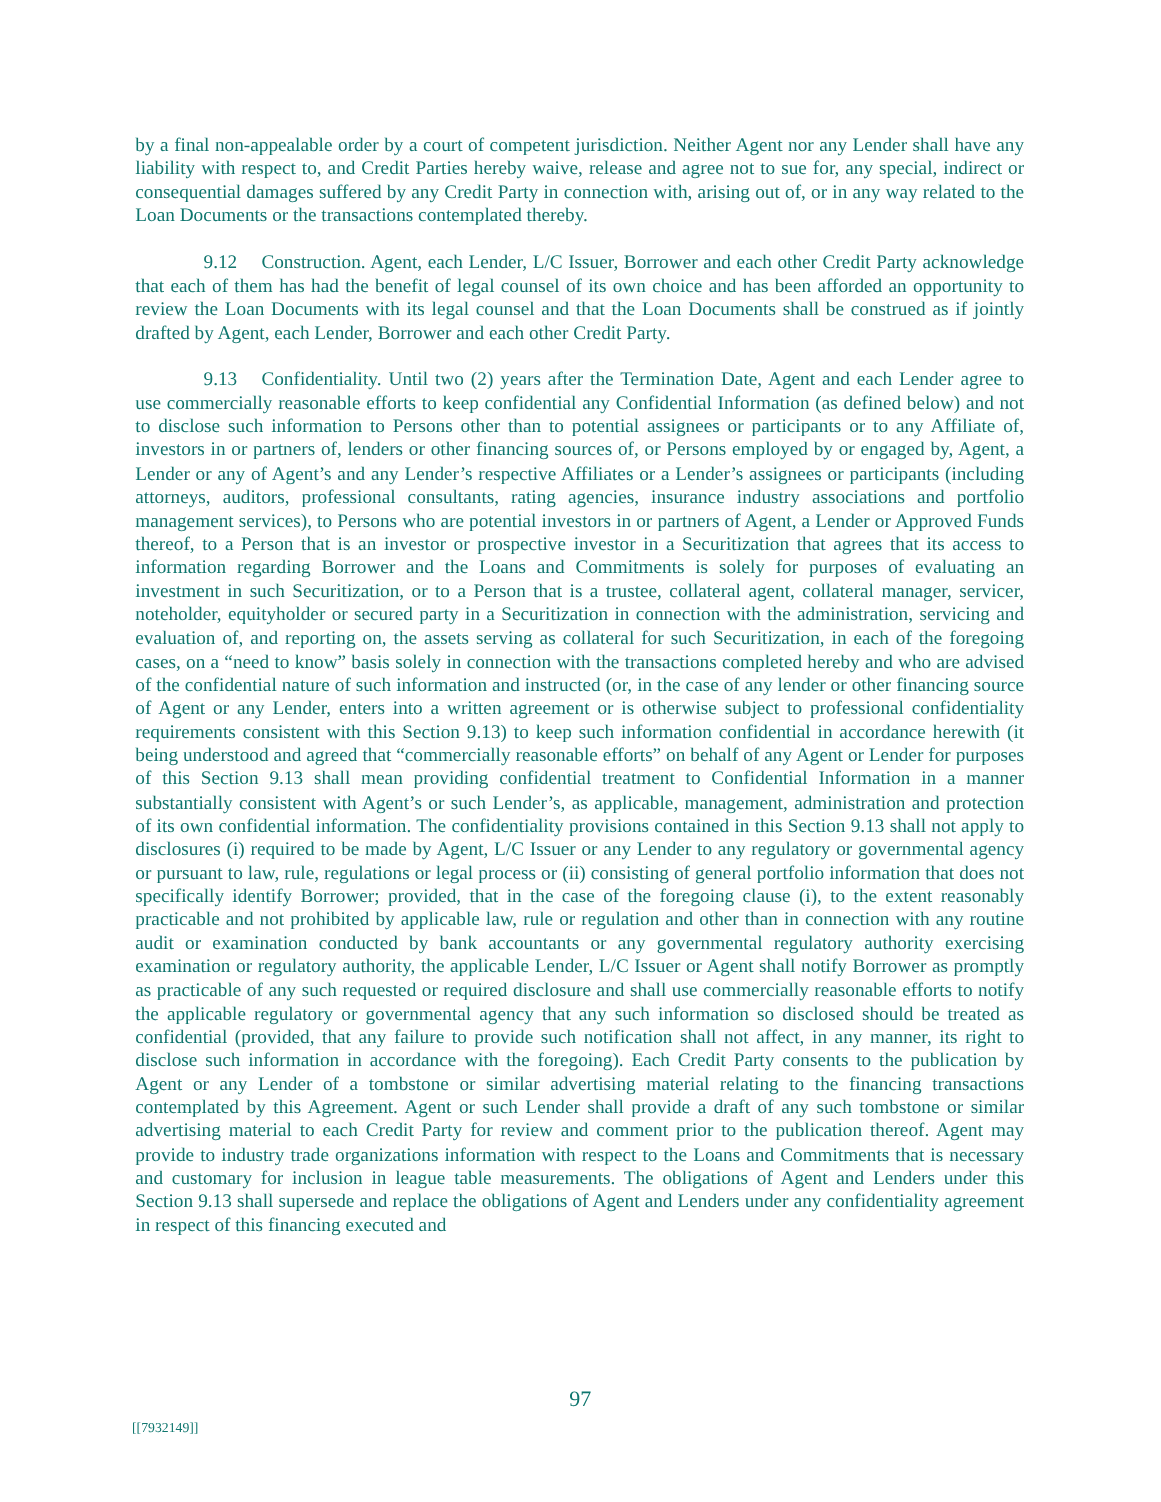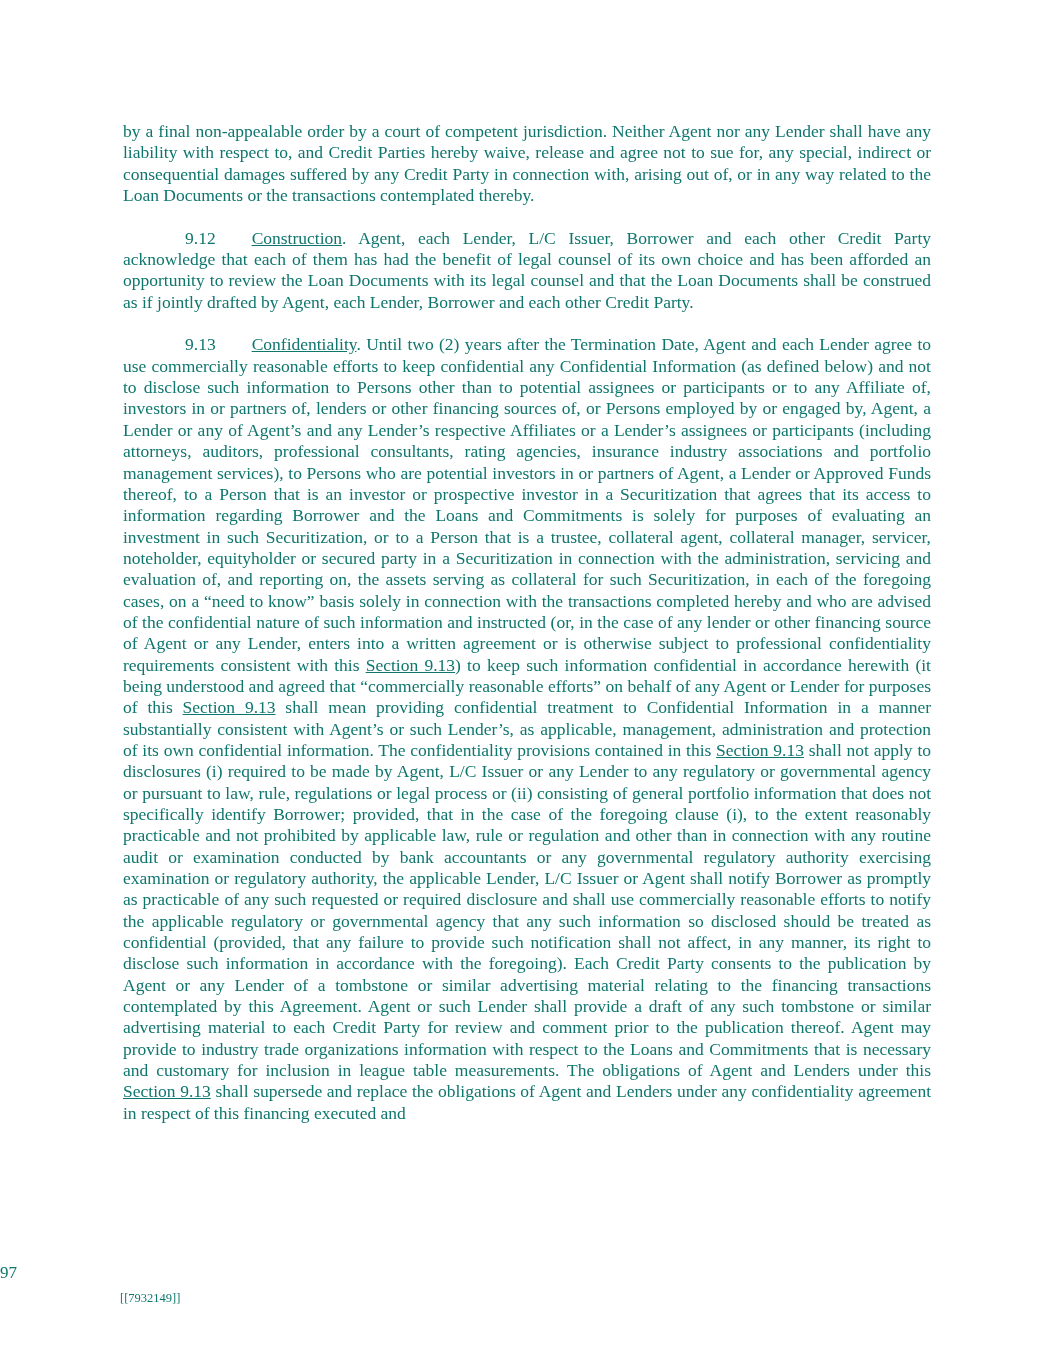--- a/index.html
+++ b/index.html
@@ -28,31 +28,31 @@
     margin: 0;
     text-align: justify;
   }
   p.para + p.para {
     margin-top: 21.35px;
   }
   p.para.indent {
     text-indent: 62px;
   }
   span.u {
-    text-decoration: underline;
   }
   span.tab-after {
-    padding-right: 36px;
+    padding-right: 22px;
   }
   .page-number {
     position: absolute;
     top: 1262px;
     left: 0;
     width: 1055px;
-    font-size: 17px;
+    text-align: center;
+    font-size: 20px;
   }
   .doc-id {
     position: absolute;
     top: 1288px;
     left: 120px;
     font-size: 12.5px;
     text-align: right;
   }
 </style>
 </head>

